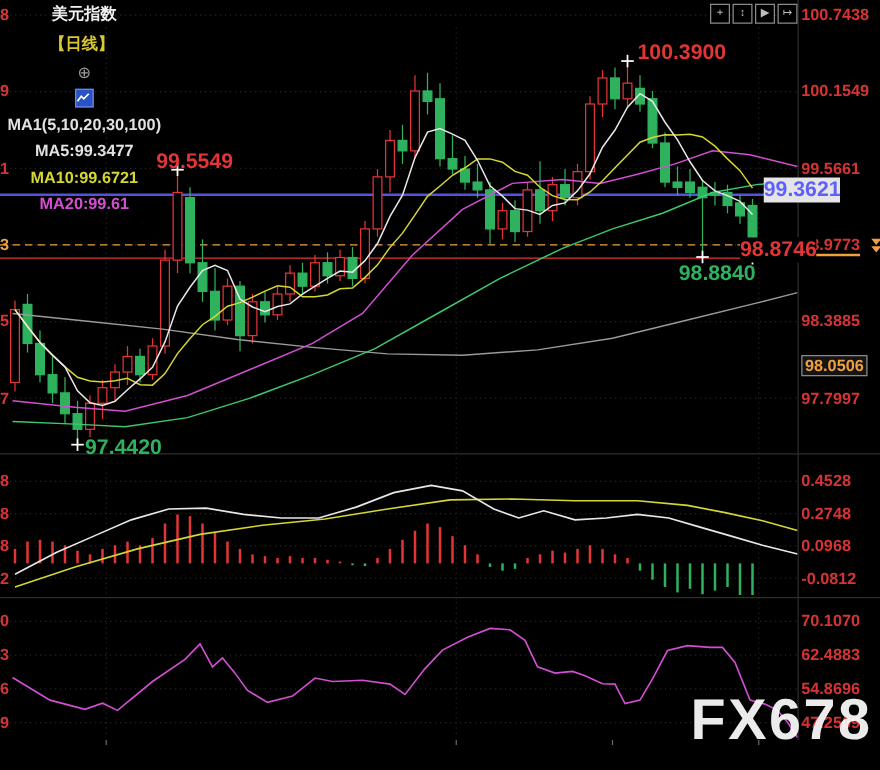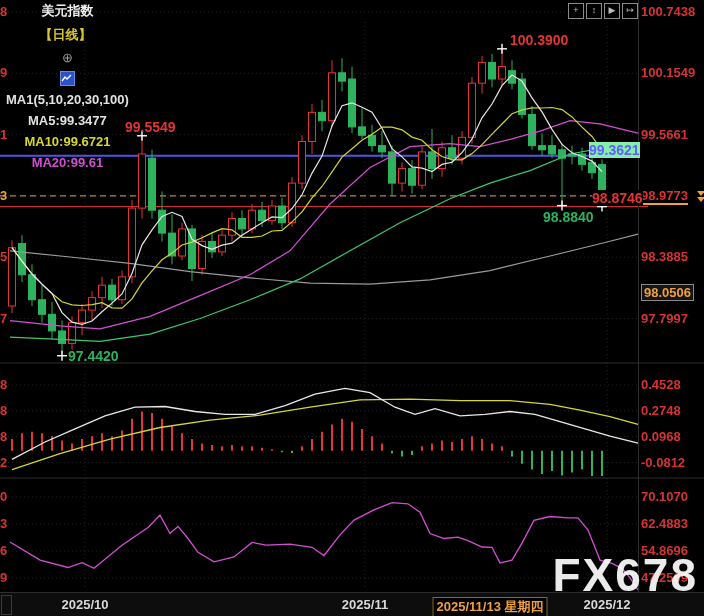--- a/index.html
+++ b/index.html
@@ -21,21 +21,21 @@
         text-align:center;background:#000;}
   .axis-col{position:absolute;left:641px;top:0;width:63px;height:592px;z-index:2;}
   .axlab{position:absolute;left:0;font-size:13px;font-weight:700;color:#d63434;white-space:nowrap;}
   .axlab.level{border-bottom:2px solid #f0a03c;padding-bottom:0;}
   .axlab.alert{border:1px solid #8a8a8a;color:#f0a03c;padding:0 2px;background:#141414;}
   .tri-icon{position:absolute;left:56px;}
   .tri{width:0;height:0;border-left:4px solid transparent;border-right:4px solid transparent;
        border-top:5px solid #f0a03c;display:block;margin-bottom:1px;}
   .ldig{position:absolute;left:0;width:8px;font-size:13px;font-weight:700;color:#d63434;z-index:2;
         overflow:hidden;}
-  .ann{position:absolute;font-size:14px;font-weight:700;z-index:3;white-space:nowrap;}
+  .ann{position:absolute;font-size:17px;font-weight:700;z-index:3;white-space:nowrap;}
   .bottom-bar{position:absolute;left:0;top:592px;width:704px;height:24px;background:#0d0d0d;
               border-top:1px solid #2e2e2e;z-index:2;}
   .blab{position:absolute;top:4px;transform:translateX(-50%);font-size:13px;font-weight:700;color:#d9d9d9;
         white-space:nowrap;}
   .blab.hl{color:#f0a03c;border:1px solid #8a6a20;padding:0 3px;background:#000;}
   .handle{position:absolute;left:1px;top:2px;width:9px;height:18px;border:1px solid #3a3a3a;background:#0d0d0d;}
   #watermark{position:absolute;right:6px;top:548px;z-index:5;font-size:46px;font-weight:700;
              letter-spacing:2px;color:rgba(255,255,255,0.92);}
   .chart-ic{width:13px;height:13px;background:#2a52c8;border:1px solid #6a8ae0;display:inline-block;}
 </style>
@@ -343,27 +343,18 @@
       <span class="ldig" style="top: 543px;">6</span>
       <span class="ldig" style="top: 570px;">9</span>
     </div>
 
   <div id="annotations">
       <span class="ann" style="left: 125px; top: 119px; color: rgb(226, 53, 53);">99.5549</span>
       <span class="ann" style="left: 510px; top: 32px; color: rgb(226, 53, 53);">100.3900</span>
       <span class="ann" style="left: 68px; top: 348px; color: rgb(47, 178, 94);">97.4420</span>
       <span class="ann" style="left: 543px; top: 209px; color: rgb(47, 178, 94);">98.8840</span>
       <span class="ann" style="left: 592px; top: 190px; color: rgb(226, 53, 53); background: rgb(0, 0, 0);">98.8746</span>
-      <span class="ann" style="left: 589px; top: 142px; color: rgb(95, 95, 255); background: #86efac;">99.3621</span>
+      <span class="ann" style="left: 611px; top: 142px; color: rgb(95, 95, 255); background: #e5e5e5;">99.3621</span>
     </div>
 
-  <div class="bottom-bar">
-    <div class="handle"></div>
-    <div id="bottom-labels">
-        <span class="blab" style="left: 85px;">2025/10</span>
-        <span class="blab" style="left: 365px;">2025/11</span>
-        <span class="blab hl" style="left: 490px;">2025/11/13 星期四</span>
-        <span class="blab" style="left: 607px;">2025/12</span>
-      </div>
-  </div>
 
   <div id="watermark">FX678</div>
 </div>
 
 </body></html>

